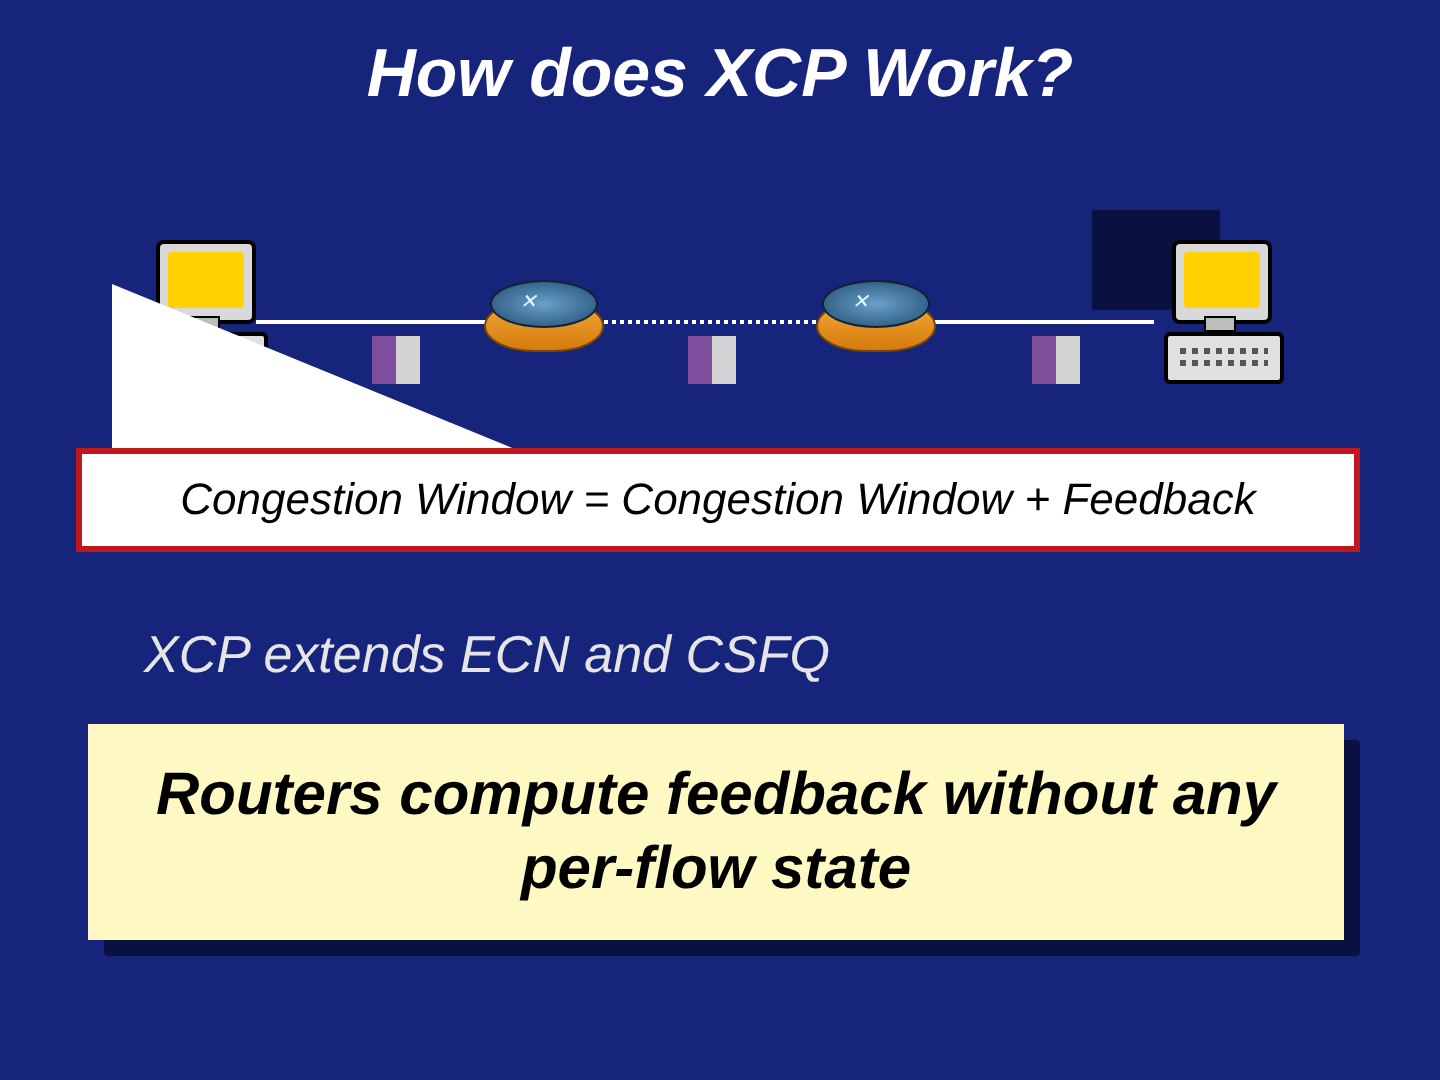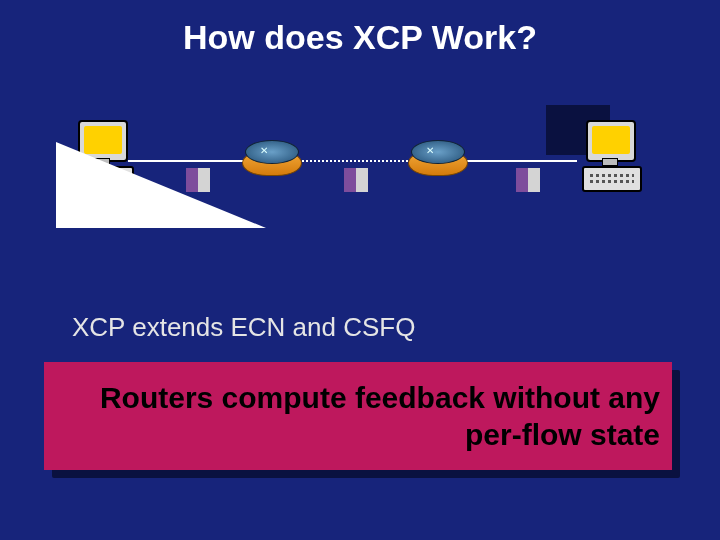--- a/index.html
+++ b/index.html
@@ -8,20 +8,21 @@
     width: 720px;
     height: 540px;
     background: #17247b;
     font-family: "Comic Sans MS", "Comic Sans", cursive, sans-serif;
     overflow: hidden;
   }
   .slide {
     position: relative;
     width: 720px;
     height: 540px;
+    font-style: italic;
   }
   .title {
     position: absolute;
     top: 18px;
     left: 0;
     width: 100%;
     text-align: center;
     color: #ffffff;
     font-size: 34px;
     font-weight: bold;
@@ -215,25 +216,25 @@
     height: 108px;
     background: #0a1140;
     border-radius: 2px;
   }
   .big-box {
     position: absolute;
     left: 44px;
     top: 362px;
     width: 628px;
     height: 108px;
-    background: #be185d;
+    background: #fef9c3;
     display: flex;
     align-items: center;
     justify-content: center;
-    text-align: right;
+    text-align: center;
   }
   .big-text {
     color: #000;
     font-size: 30px;
     font-weight: bold;
     line-height: 1.25;
     padding: 0 12px;
   }
 </style>
 </head>
@@ -296,20 +297,23 @@
         <div class="inner2"></div>
       </div>
     <div class="pkt pk3">
         <div class="inner"></div>
         <div class="inner2"></div>
       </div>
   </div>
 
   <div class="wedge"></div>
 
+  <div class="formula-box">
+    <div class="formula-text">Congestion Window = Congestion Window + Feedback</div>
+  </div>
 
   <div class="subline">XCP extends ECN and CSFQ</div>
 
   <div class="big-box-shadow"></div>
   <div class="big-box">
     <div class="big-text">Routers compute feedback without any per-flow state</div>
   </div>
 
 </div>
 

